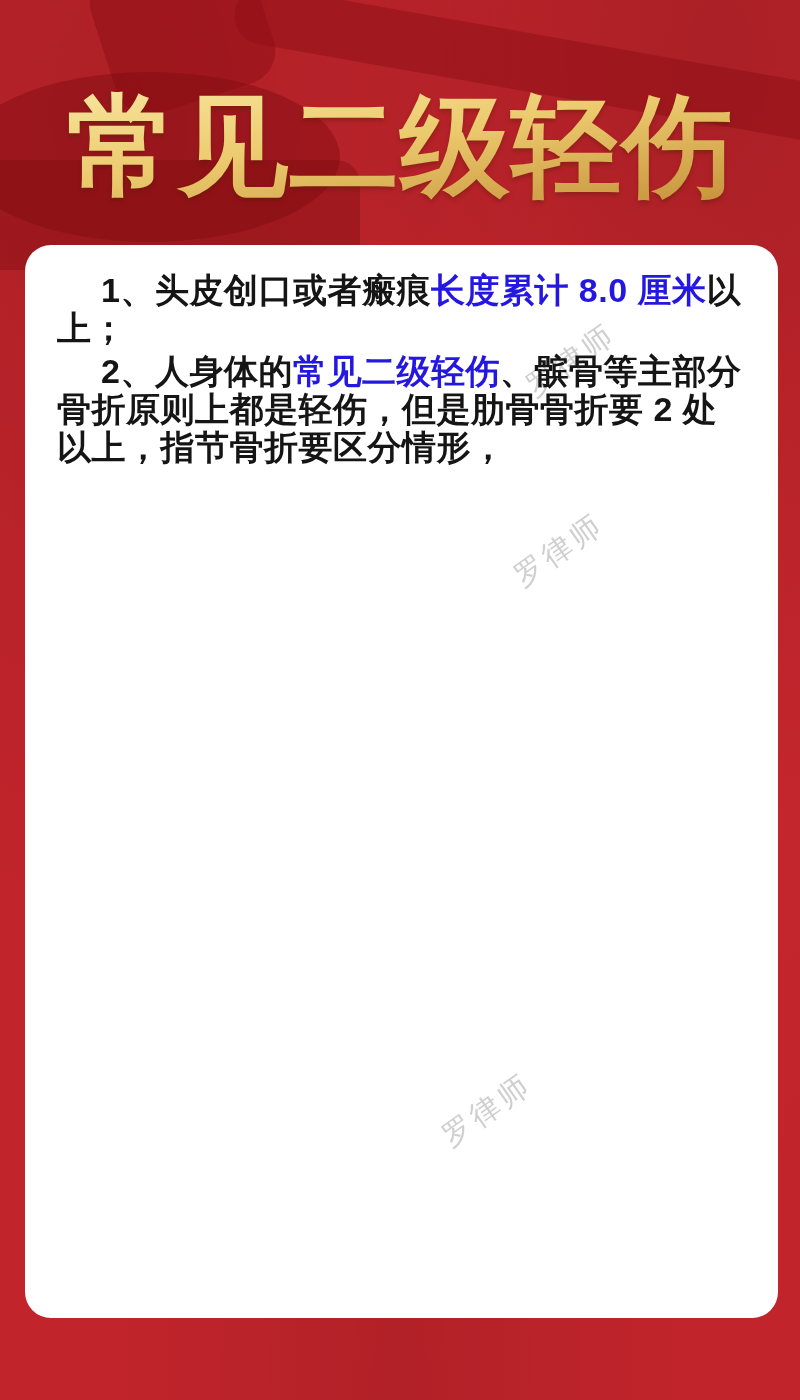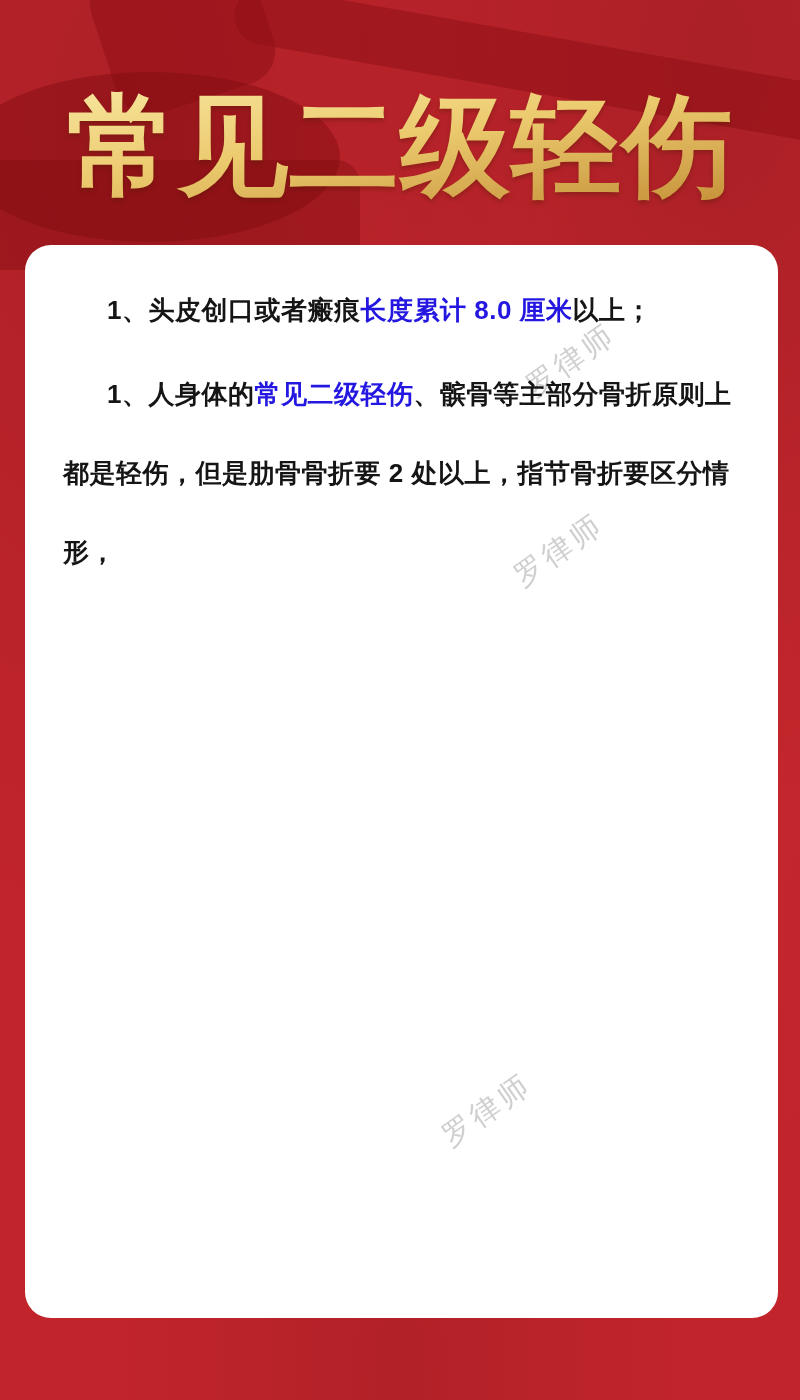--- a/index.html
+++ b/index.html
@@ -88,23 +88,23 @@
     width: 753px; height: 1073px;
     box-sizing: border-box;
     background: var(--card, #ffffff);
     border-radius: 26px;
     padding: 26px 32px 0 32px;
     overflow: hidden;
   }
   .card p {
     position: relative;
     z-index: 3;
-    margin: 0 0 5px 6px;
-    font-size: 26px;
-    line-height: 79px;
+    margin: 0 0 5px 0;
+    font-size: 34px;
+    line-height: 38px;
     font-weight: 700;
     letter-spacing: 0.5px;
     color: var(--text-black, #151515);
     text-indent: 44px;
   }
   .card p:last-child { margin-bottom: 0; }
   .seg-black { color: var(--text-black, #151515); }
   .seg-blue  { color: var(--highlight-blue, #2317e0); }
   .seg-red   { color: var(--highlight-red, #a61d1f); }
   
@@ -131,19 +131,19 @@
 <div class="gavel-handle"></div>
 <div class="gavel-head"></div>
 <div class="gavel-base-top"></div>
 <div class="gavel-base-body"></div>
 
 <h1 class="poster-title">常见二级轻伤</h1>
 
 <div class="card">
   <div>
       <p><span class="seg-black">1、头皮创口或者瘢痕</span><span class="seg-blue">长度累计 8.0 厘米</span><span class="seg-black">以上；</span></p>
-      <p><span class="seg-black">1、人身体的</span><span class="seg-blue">常见二级轻伤</span><span class="seg-black">、髌骨等主部分骨折原则上都是轻伤，但是肋骨骨折要 2 处以上，指节骨折要区分情形，</span></p>
+      <p><span class="seg-black">2、人身体的</span><span class="seg-blue">常见二级轻伤</span><span class="seg-black">、髌骨等主部分骨折原则上都是轻伤，但是肋骨骨折要 2 处以上，指节骨折要区分情形，</span></p>
     </div>
 </div>
 
 <span class="watermark watermark-1">罗律师</span>
 <span class="watermark watermark-2">罗律师</span>
 <span class="watermark watermark-3">罗律师</span>
 
 </body></html>

